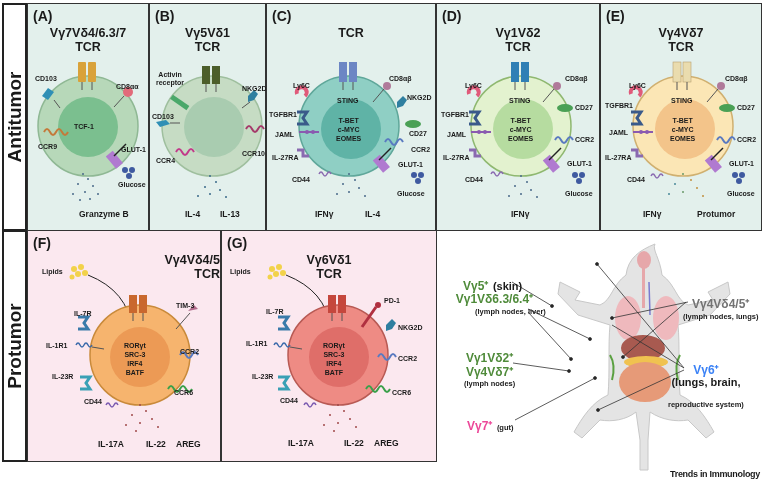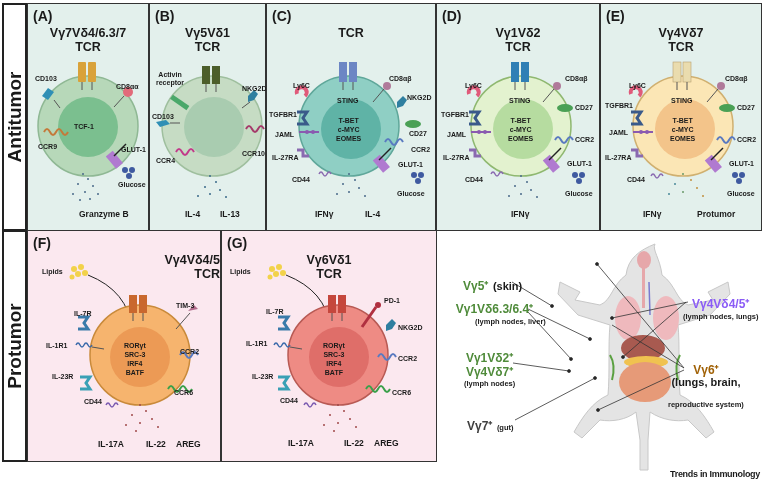--- a/index.html
+++ b/index.html
@@ -566,33 +566,33 @@
       <circle cx="623" cy="357" r="1.5"></circle>
     <line x1="684" y1="368" x2="597" y2="264"></line>
       <circle cx="597" cy="264" r="1.5"></circle>
     <line x1="684" y1="368" x2="612" y2="325"></line>
     <line x1="684" y1="370" x2="598" y2="410"></line>
       <circle cx="598" cy="410" r="1.5"></circle>
   </g>
 </svg>
 
 <div class="mlbl" style="left:463px;top:276px;"><span style="color:#4f8b3a;font-size:12px;">Vγ5⁺</span> <span style="font-size:11px;margin-top:12px;">(skin)</span></div>
-<div class="mlbl" style="left:443px;top:300px;">
+<div class="mlbl" style="left:443px;top:290px;">
     <div style="color:#4f8b3a;font-size:12px;">Vγ1Vδ6.3/6.4⁺</div>
     <div style="font-size:7.5px;margin-left:32px;">(lymph nodes, liver)</div>
   </div>
 <div class="mlbl" style="left:464px;top:351px;line-height:14px;">
     <div style="color:#4f8b3a;font-size:12px;">Vγ1Vδ2⁺</div>
     <div style="color:#4f8b3a;font-size:12px;">Vγ4Vδ7⁺</div>
     <div style="font-size:7.5px;line-height:10px;text-align:right;">(lymph nodes)</div>
   </div>
-<div class="mlbl" style="left:467px;top:416px;"><span style="color:#404040;font-size:12px;">Vγ7⁺</span> <span style="font-size:7.5px;">(gut)</span></div>
+<div class="mlbl" style="left:467px;top:416px;"><span style="color:#ec4899;font-size:12px;">Vγ7⁺</span> <span style="font-size:7.5px;">(gut)</span></div>
 <div class="mlbl" style="left:683px;top:295px;">
-    <div style="color:#8b5cf6;font-size:12px;">Vγ4Vδ4/5⁺</div>
+    <div style="color:#737373;font-size:12px;">Vγ4Vδ4/5⁺</div>
     <div style="font-size:7.5px;">(lymph nodes, lungs)</div>
   </div>
 <div class="mlbl" style="left:668px;top:363px;line-height:11px;">
-    <div style="color:#a16207;font-size:12px;line-height:14px;">Vγ6⁺</div>
+    <div style="color:#3b82f6;font-size:12px;line-height:14px;">Vγ6⁺</div>
     <div style="font-size:11px;">(lungs, brain,</div>
     <div style="font-size:7.5px;margin-top:11px;">reproductive system)</div>
   </div>
 
 <div class="credit">Trends in Immunology</div>
 
 </body></html>

